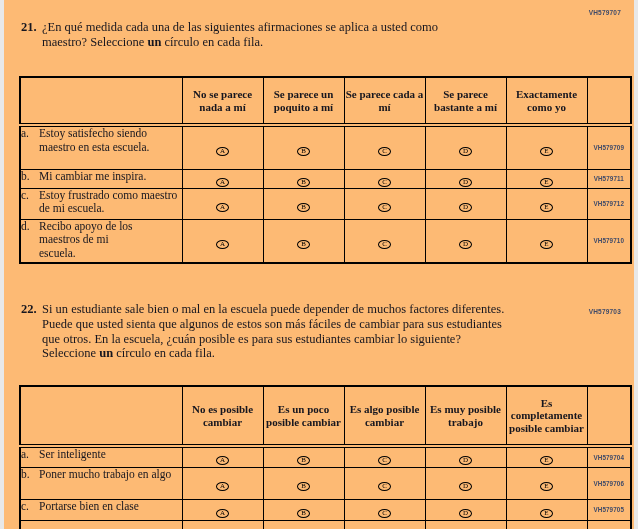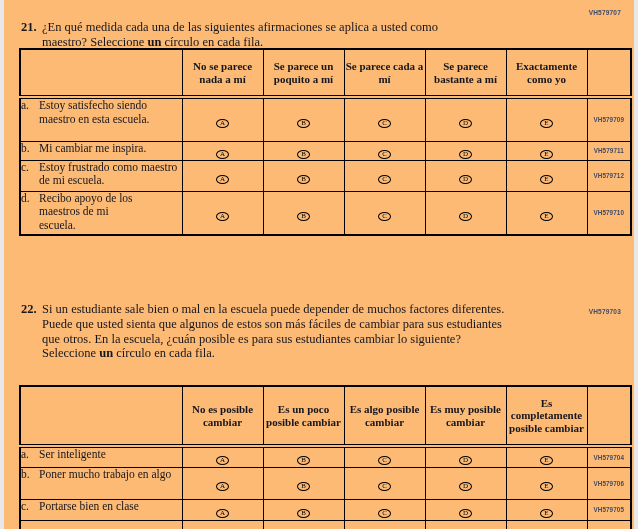--- a/index.html
+++ b/index.html
@@ -52,21 +52,21 @@
 
   <div class="q-code" style="top:9px; right:13px;">VH579707</div>
 
   <div class="question" style="top:20px; left:17px; width:465px;">
     <div class="q-number">21.</div>
     <div class="q-text" style="width:442px;font-family:Liberation Serif, serif;">
       <span>¿En qué medida cada una de las siguientes afirmaciones se aplica a usted como maestro? Seleccione </span><span class="q-bold">un</span><span> círculo en cada fila.</span>
     </div>
   </div>
 
-  <table class="grid" style="top:48px; left:15px;padding-left:8px;">
+  <table class="grid" style="top:76px; left:15px;padding-left:8px;">
     <colgroup>
       <col style="width:162px">
         <col style="width:81px">
         <col style="width:81px">
       <col style="width:81px">
         <col style="width:81px">
         <col style="width:81px">
         <col style="width:44px">
     </colgroup>
     <tbody>
@@ -156,21 +156,21 @@
         <col style="width:81px">
         <col style="width:81px">
         <col style="width:44px">
     </colgroup>
     <tbody>
         <tr style="height:60px">
       <th></th>
       <th>No es posible cambiar</th>
       <th class="bl3">Es un poco posible cambiar</th>
       <th class="bl3">Es algo posible cambiar</th>
-      <th class="bl3">Es muy posible cambiar</th>
+      <th class="bl3">Es muy posible trabajo</th>
       <th class="bl3">Es completamente posible cambiar</th>
       <th class="bl3"></th>
     </tr>
     <tr style="height:21px">
       <td class="stmt">
             <div class="stmt-wrap">
         <span class="stmt-letter">a.</span>
         <span class="stmt-text">Ser inteligente</span>
             </div>
           </td>

